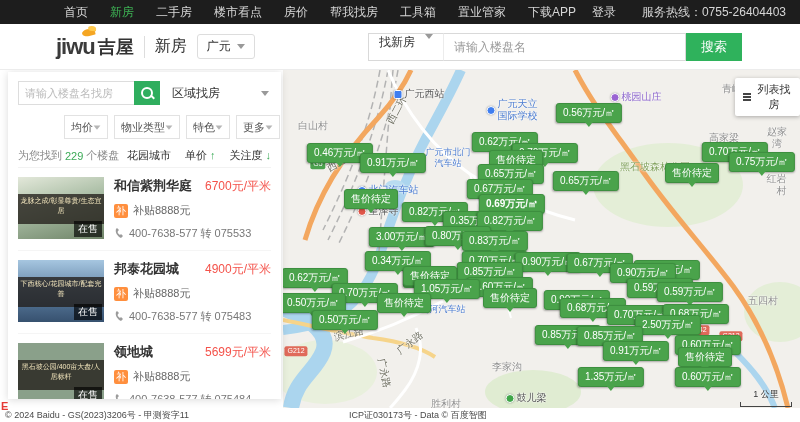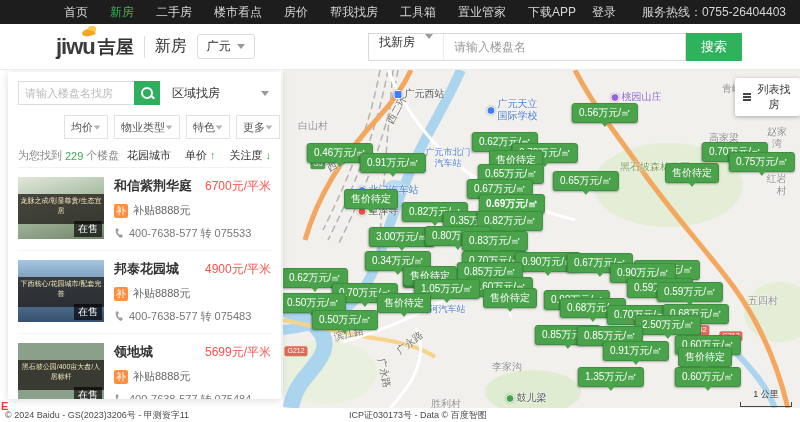--- a/index.html
+++ b/index.html
@@ -306,21 +306,21 @@
 
           <div class="road-badge abs-c badge-red" style="left: 448px; top: 266px; transform: translate(-50%, -50%);"><span>G212</span></div>
         </div>
 
       <div class="bubbles-layer">
 
           <div class="bubble abs-c" style="left: 57px; top: 83px; transform: translate(-50%, -50%);"><span>0.46万元/㎡</span></div>
 
           <div class="bubble abs-c" style="left: 110px; top: 93px; transform: translate(-50%, -50%);"><span>0.91万元/㎡</span></div>
 
-          <div class="bubble abs-c" style="left: 322px; top: 43px; transform: translate(-50%, -50%);"><span>0.56万元/㎡</span></div>
+          <div class="bubble abs-c" style="left: 306px; top: 43px; transform: translate(-50%, -50%);"><span>0.56万元/㎡</span></div>
 
           <div class="bubble abs-c" style="left: 222px; top: 72px; transform: translate(-50%, -50%);"><span>0.62万元/㎡</span></div>
 
           <div class="bubble abs-c" style="left: 262px; top: 83px; transform: translate(-50%, -50%);"><span>0.70万元/㎡</span></div>
 
           <div class="bubble abs-c" style="left: 452px; top: 82px; transform: translate(-50%, -50%);"><span>0.70万元/㎡</span></div>
 
           <div class="bubble abs-c" style="left: 479px; top: 92px; transform: translate(-50%, -50%);"><span>0.75万元/㎡</span></div>
 
           <div class="bubble abs-c" style="left: 233px; top: 90px; transform: translate(-50%, -50%);"><span>售价待定</span></div>

